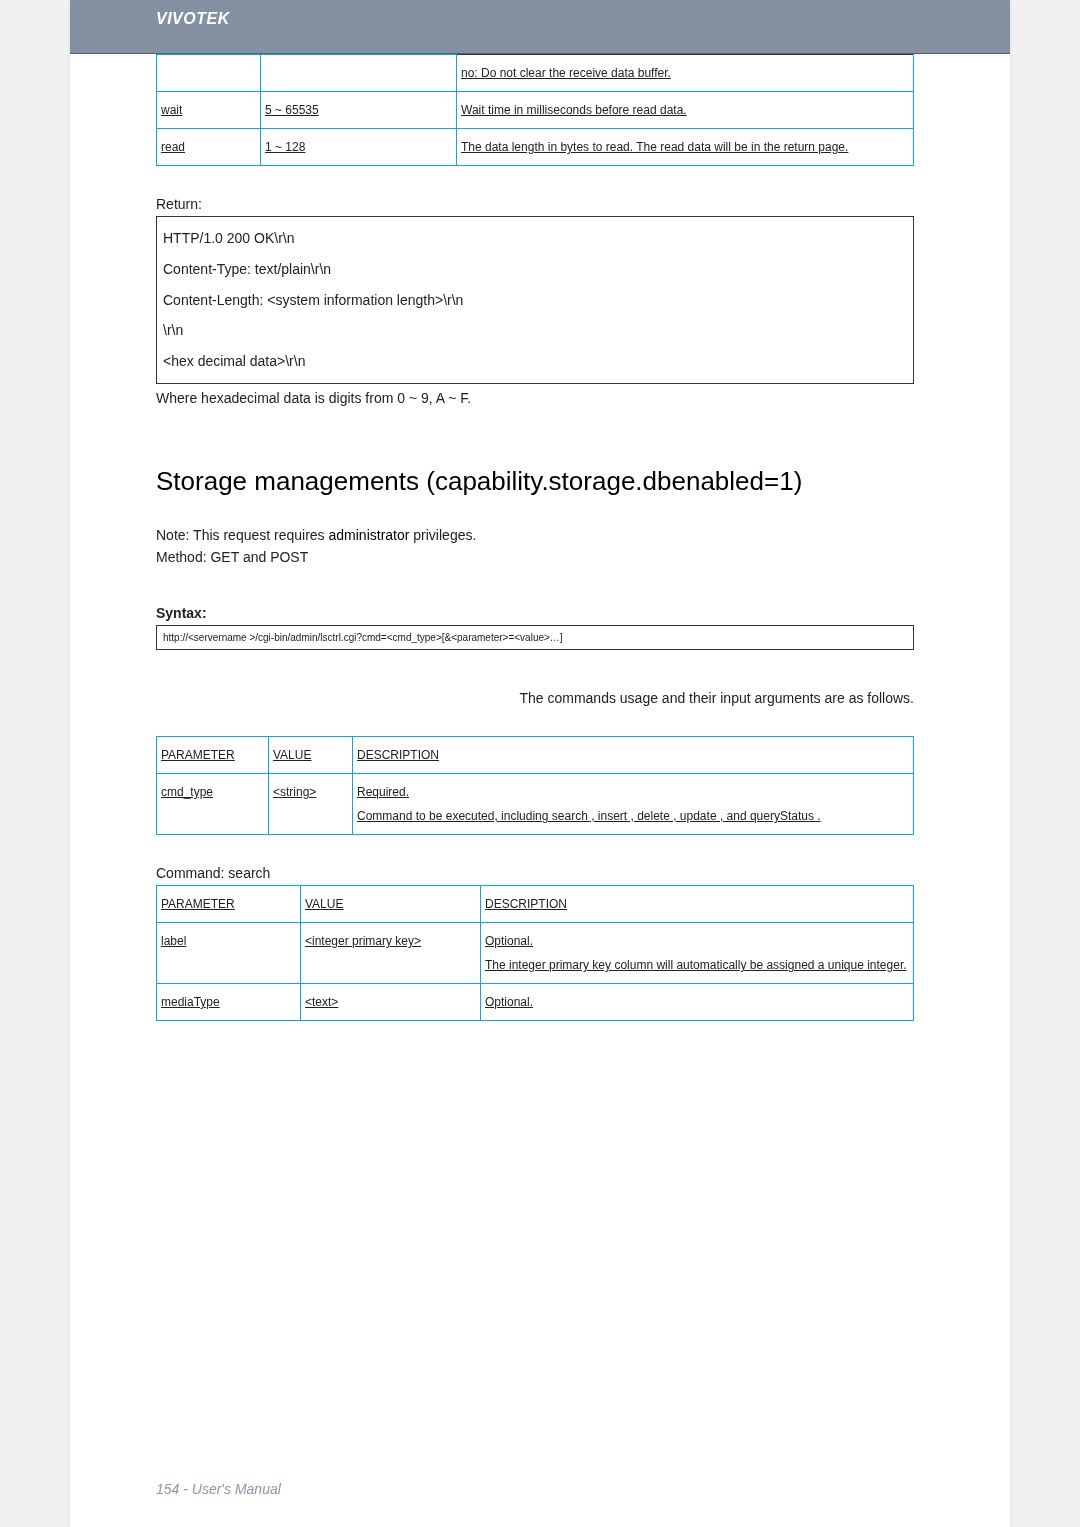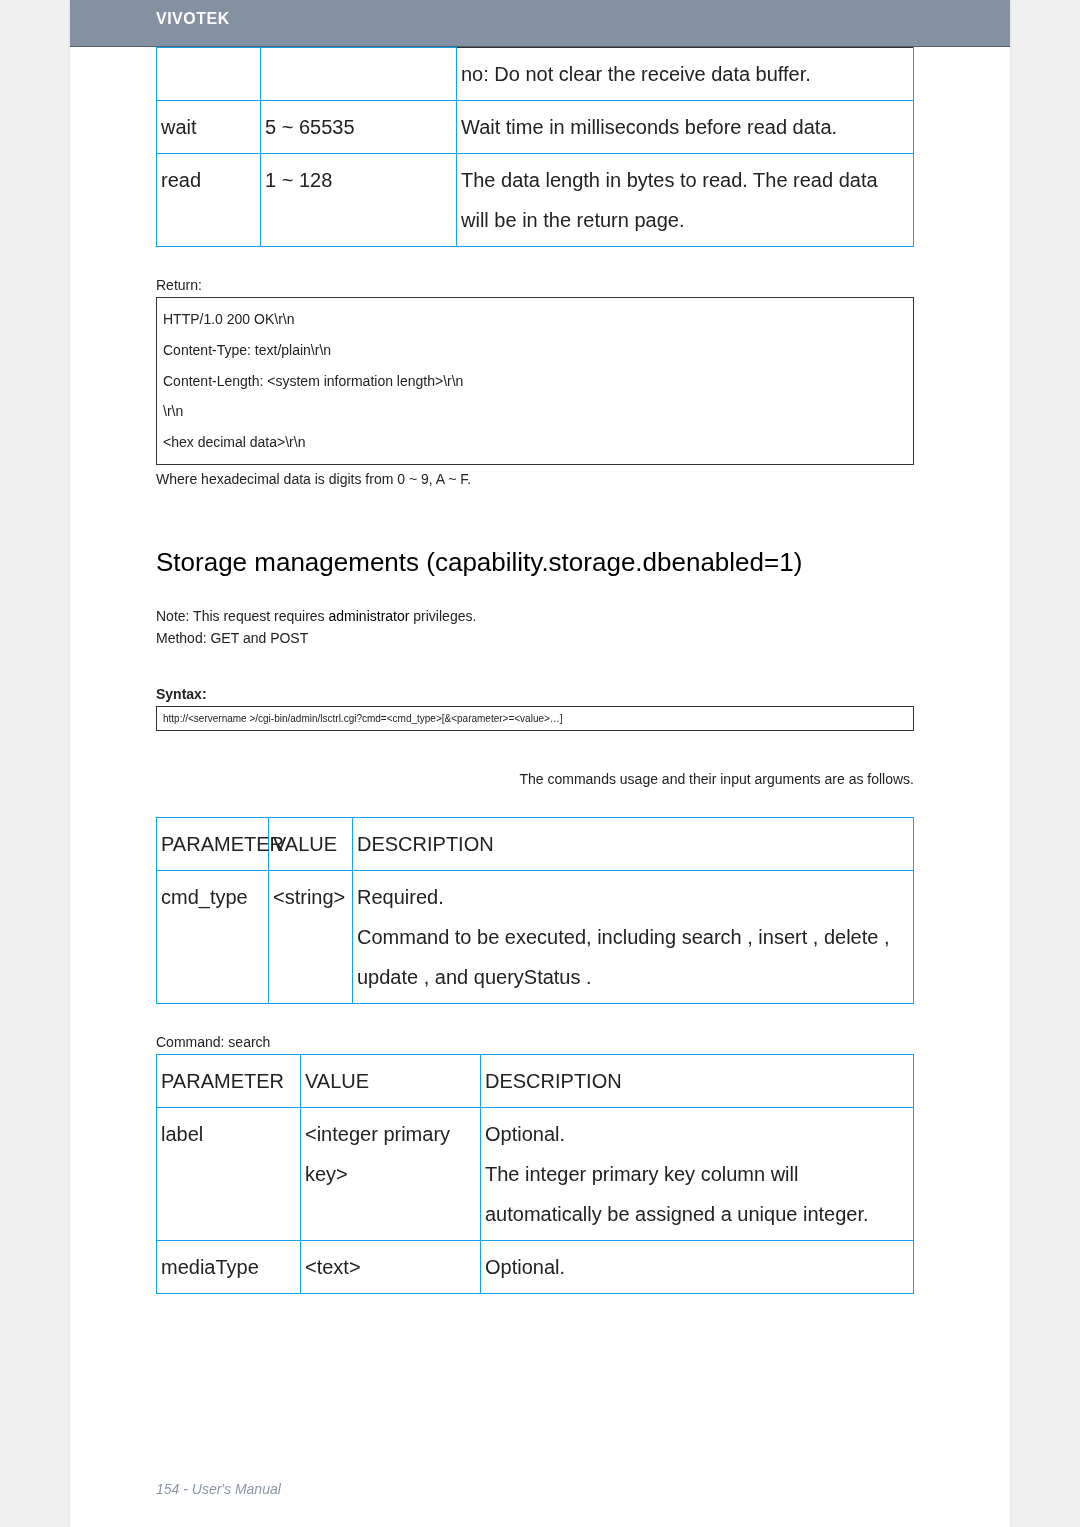--- a/index.html
+++ b/index.html
@@ -15,36 +15,38 @@
     width: 940px;
     margin: 0 auto;
     min-height: 1527px;
     padding: 0 0 40px 0;
     box-shadow: 0 0 4px rgba(0,0,0,0.08);
     position: relative;
   }
   .header {
     background: #8391a3;
     color: #fff;
+    font-style: italic;
     font-weight: bold;
     font-size: 16px;
-    padding: 10px 0 18px 86px;
+    padding: 10px 0 25px 86px;
     letter-spacing: 0.5px;
     border-bottom: 1px solid #556070;
   }
   .content {
     padding: 0 96px 0 86px;
     font-size: 14px;
     color: #222;
   }
   table.grid {
     border-collapse: collapse;
     width: 100%;
-    font-size: 20px;
+    font-size: 12px;
     table-layout: fixed;
+    text-decoration: underline;
   }
   table.grid td, table.grid th {
     border: 1px solid #0ea5e9;
     padding: 6px 4px;
     text-align: left;
     vertical-align: top;
     line-height: 2.0;
   }
   .return-label { margin: 30px 0 4px 0; }
   .return-box {

